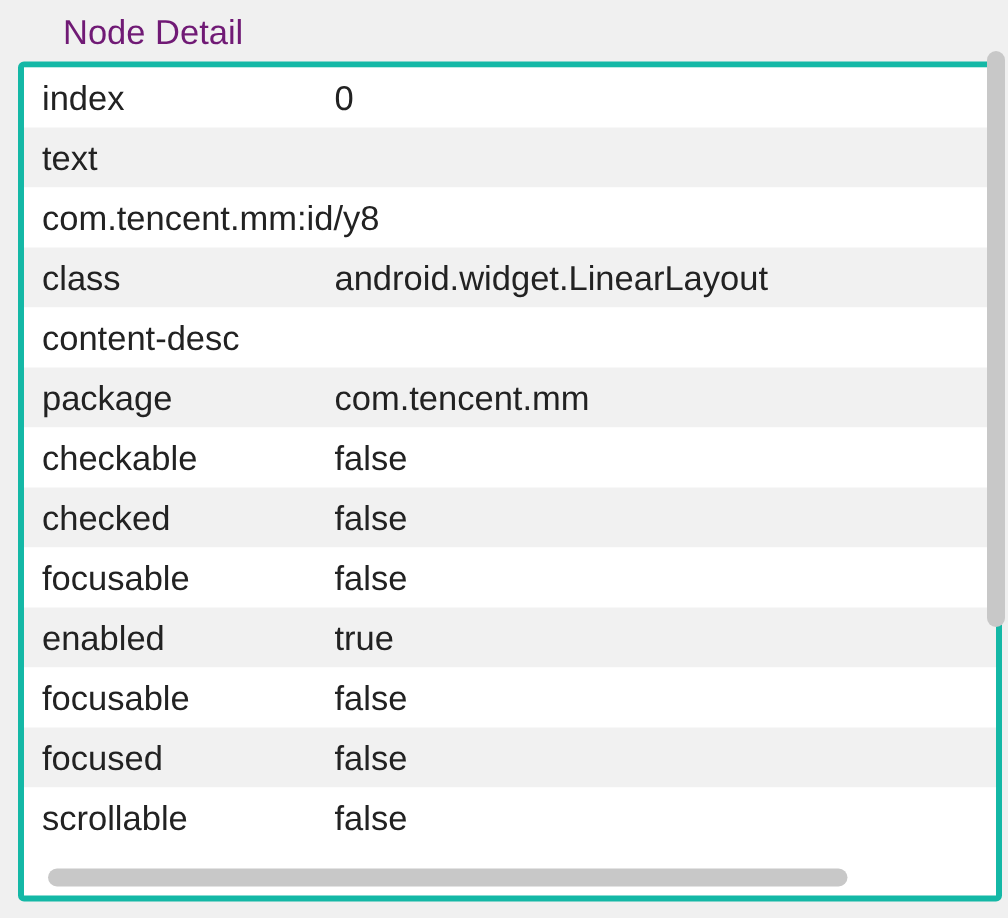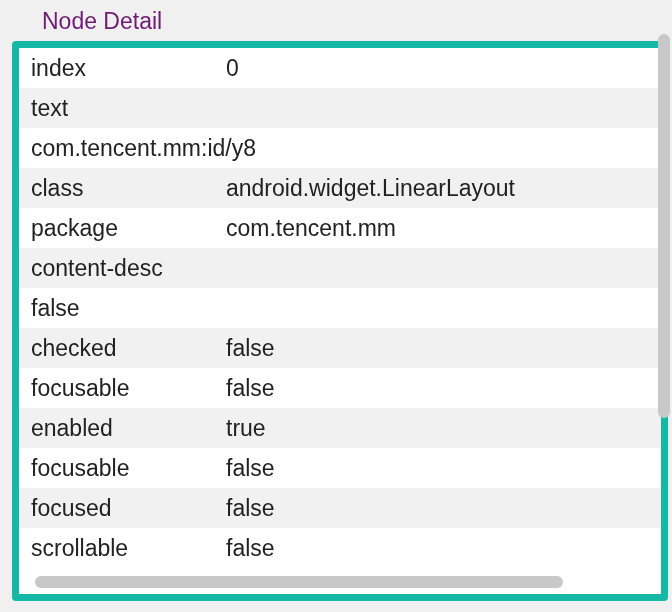--- a/index.html
+++ b/index.html
@@ -27,21 +27,21 @@
     padding: 4px 0 6px 36px;
     font-size: 23px;
     color: #701a75;
   }
 
   .scroll-wrap {
     position: relative;
     height: 560px;
     width: 656px;
     margin-left: 6px;
-    border: 7px solid #14b8a6;
+    border: 4px solid #14b8a6;
     border-radius: 4px;
     background: #fff;
     overflow: hidden;
   }
 
   .scroll-inner {
     position: absolute;
     left: 0; top: 0; right: 0;
     background: #fff;
   }
@@ -124,28 +124,29 @@
         <div class="cell-val"></div>
       </div>
       <div class="row">
         <div class="cell-val">com.tencent.mm:id/y8</div>
       </div>
       <div class="row">
         <div class="cell-key">class</div>
         <div class="cell-val">android.widget.LinearLayout</div>
       </div>
       <div class="row">
+        <div class="cell-key">content-desc</div>
+        <div class="cell-val"></div>
+      </div>
+      <div class="row">
         <div class="cell-key">package</div>
         <div class="cell-val">com.tencent.mm</div>
       </div>
       <div class="row">
-        <div class="cell-key">content-desc</div>
-        <div class="cell-val"></div>
-      </div>
-      <div class="row">
+        <div class="cell-key">checkable</div>
         <div class="cell-val">false</div>
       </div>
       <div class="row">
         <div class="cell-key">checked</div>
         <div class="cell-val">false</div>
       </div>
       <div class="row">
         <div class="cell-key">focusable</div>
         <div class="cell-val">false</div>
       </div>

